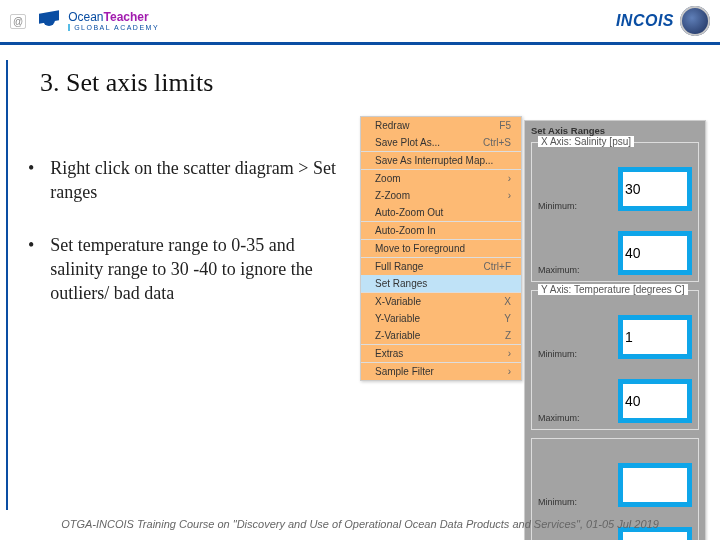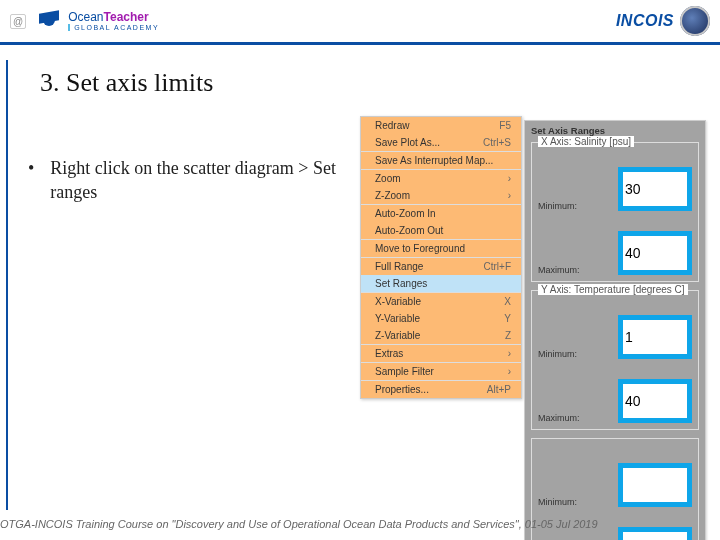--- a/index.html
+++ b/index.html
@@ -30,21 +30,21 @@
   .ctx-menu .item .arrow{color:#666}
   .dlg{position:absolute;top:120px;right:14px;width:168px;background:#a3a3a3;border:1px solid #ccc;font-size:9.5px;color:#333;padding:4px 6px 6px;box-shadow:1px 1px 2px rgba(0,0,0,.15)}
   .dlg .dlg-title{font-weight:600;margin-bottom:6px}
   .dlg .grp{border:1px solid #ddd;padding:4px 6px 6px;margin-bottom:8px;font-size:9px;position:relative}
   .dlg .grp .legend{position:absolute;top:-7px;left:6px;background:#fff;padding:0 3px;font-size:10px;color:#555}
   .dlg .row{display:flex;align-items:flex-end;justify-content:space-between;margin-top:20px}
   .dlg .row label{flex:0 0 50px}
   .dlg .row input{width:60px;font-size:14px;border:5px solid #0ea5e9;padding:9px 2px}
   .dlg .btns{display:flex;justify-content:flex-end;gap:8px;margin-top:2px}
   .dlg .btns button{font-size:9px;padding:2px 12px;border:1px solid #999;background:#f2f2f2;cursor:pointer}
-  .footer{position:absolute;bottom:10px;left:0;right:0;font-size:11px;font-style:italic;color:#666}
+  .footer{position:absolute;bottom:10px;left:0;right:0;text-align:center;font-size:11px;font-style:italic;color:#666}
 </style>
 </head>
 <body>
 <div class="slide">
 
 <div class="topbar">
   <div class="logo-left">
     <span class="at-badge">@</span>
     <span class="grad-cap"></span>
     <div>
@@ -61,20 +61,23 @@
 </div>
 
 <div class="vline"></div>
 
 <h2 class="title">3. Set axis limits</h2>
 
 <ul class="bullets">
   <li>
         <span>Right click on the scatter diagram &gt; Set ranges</span>
       </li>
+  <li>
+        <span>Set temperature range to 0-35 and salinity range to 30 -40 to ignore the outliers/ bad data</span>
+      </li>
 </ul>
 
 <div class="ctx-menu" id="ctx">
       <div class="item">
         <span>Redraw</span>
         <span class="sc">F5</span>
       </div>
       <div class="item">
         <span>Save Plot As...</span>
         <span class="sc">Ctrl+S</span>
@@ -84,26 +87,26 @@
         <span class="sc"></span>
       </div>
       <div class="item sep">
         <span>Zoom</span>
         <span class="arrow">›</span>
       </div>
       <div class="item">
         <span>Z-Zoom</span>
         <span class="arrow">›</span>
       </div>
+      <div class="item">
+        <span>Auto-Zoom Out</span>
+        <span class="sc"></span>
+      </div>
       <div class="item sep">
         <span>Auto-Zoom In</span>
-        <span class="sc"></span>
-      </div>
-      <div class="item">
-        <span>Auto-Zoom Out</span>
         <span class="sc"></span>
       </div>
       <div class="item sep">
         <span>Move to Foreground</span>
         <span class="sc"></span>
       </div>
       <div class="item sep">
         <span>Full Range</span>
         <span class="sc">Ctrl+F</span>
       </div>
@@ -123,24 +126,20 @@
         <span>Z-Variable</span>
         <span class="sc">Z</span>
       </div>
       <div class="item sep">
         <span>Extras</span>
         <span class="arrow">›</span>
       </div>
       <div class="item sep">
         <span>Sample Filter</span>
         <span class="arrow">›</span>
-      </div>
-      <div class="item sep">
-        <span>Properties...</span>
-        <span class="sc">Alt+P</span>
       </div>
     </div>
 
 <div class="dlg">
   <div class="dlg-title">Set Axis Ranges</div>
   <div id="groups">
         <div class="grp">
           <span class="legend">X Axis: Salinity [psu]</span>
           <div class="row">
             <label>Minimum:</label>

